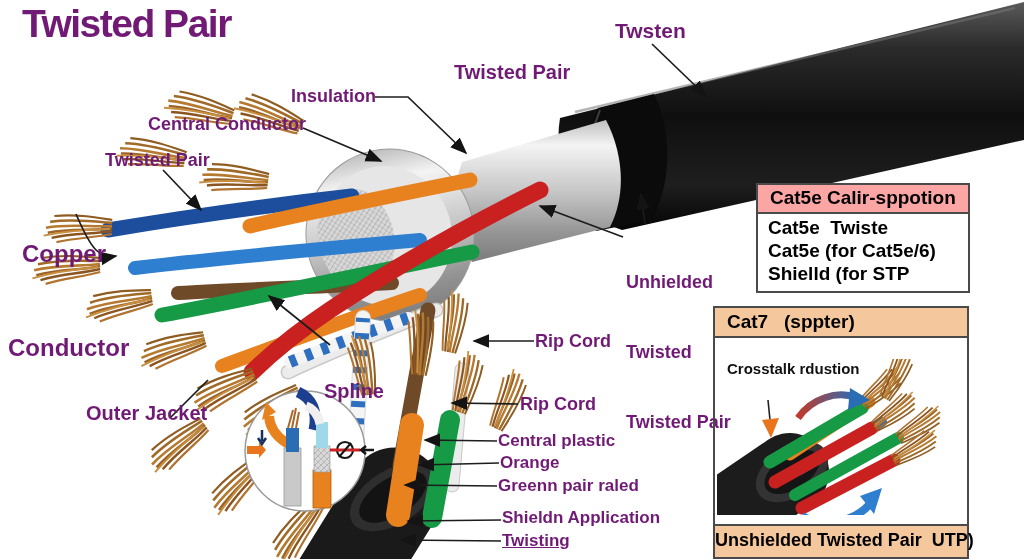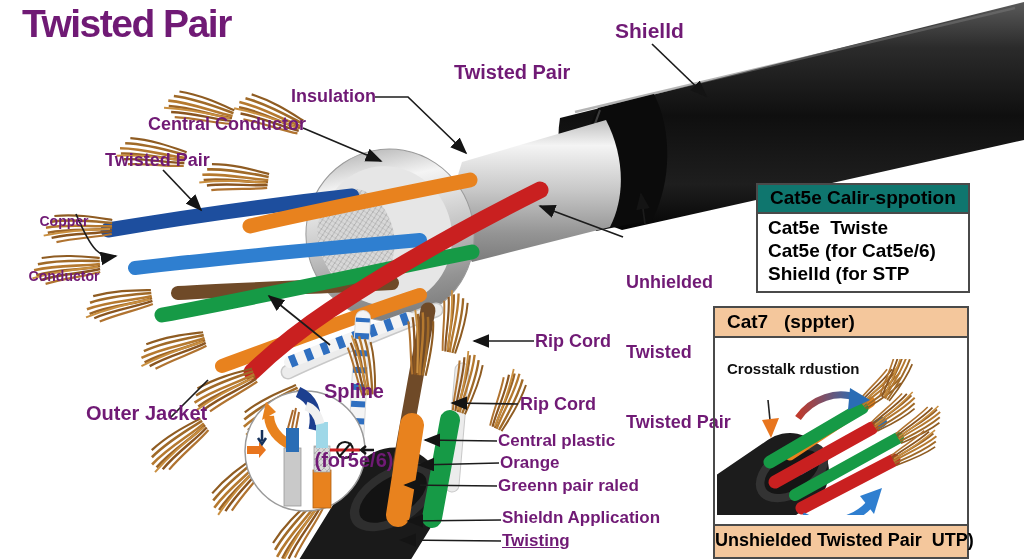--- a/index.html
+++ b/index.html
@@ -4,21 +4,21 @@
 <style>
   html,body{margin:0;padding:0;background:#fff;}
   #stage{position:relative;width:1024px;height:559px;overflow:hidden;background:#ffffff;
          font-family:"Liberation Sans","DejaVu Sans",sans-serif;}
   #art{position:absolute;left:0;top:0;z-index:1;}
   .lbl{position:absolute;z-index:2;font-weight:700;color:#701a75;white-space:pre;line-height:1.3;}
   .title{font-size:39px;font-weight:800;letter-spacing:-1.5px;line-height:1;}
   .ctr{text-align:center;}
   
   .tbl{position:absolute;z-index:2;left:756px;top:183px;width:210px;border:2px solid #4a4a4a;background:#fff;}
-  .tbl-head{background:#0f766e;border-bottom:2px solid #4a4a4a;font-weight:700;font-size:19px;
+  .tbl-head{background:#fca5a5;border-bottom:2px solid #4a4a4a;font-weight:700;font-size:19px;
             padding:2px 4px 3px 12px;white-space:pre;}
   .tbl-body{padding:3px 2px 6px 10px;font-weight:700;font-size:19px;line-height:1.2;}
   .tbl-body div{white-space:pre;}
   
   .box2{position:absolute;z-index:2;left:713px;top:306px;width:252px;height:249px;border:2px solid #4a4a4a;
         display:flex;flex-direction:column;background:transparent;}
   .box2-head{background:#f4c79c;border-bottom:2px solid #4a4a4a;font-weight:700;font-size:19px;
              line-height:1.18;padding:3px 4px 3px 12px;}
   .box2-head div{white-space:pre;}
   .box2-body{flex:1;position:relative;background:transparent;}
@@ -205,39 +205,38 @@
       <path d="M499,463 L419,465" marker-end="url(#arr)"></path>
       <path d="M497,486 L405,485" marker-end="url(#arr)"></path>
       <path d="M501,520 L408,521" marker-end="url(#arr)"></path>
       <path d="M501,541 L401,540" marker-end="url(#arr)"></path>
     </g>
   </svg>
 
   <div class="lbl title" style="left:22px;top:4px;">Twisted Pair</div>
 
   <div class="lbl" style="left:454px;top:59px;font-size:20px;">Twisted Pair</div>
-  <div class="lbl" style="left:615px;top:17px;font-size:21px;">Shielld</div>
+  <div class="lbl" style="left:615px;top:17px;font-size:21px;">Twsten</div>
   <div class="lbl" style="left:291px;top:85px;font-size:18px;">Insulation</div>
   <div class="lbl" style="left:148px;top:113px;font-size:18px;">Central Conductor</div>
   <div class="lbl" style="left:105px;top:149px;font-size:18px;">Twisted Pair</div>
 
-  <div class="lbl ctr" style="left:8px;top:176px;width:112px;font-size:14px;">
+  <div class="lbl ctr" style="left:8px;top:176px;width:112px;font-size:24px;">
     <div>Copper</div>
     <div>Conductor</div>
   </div>
 
   <div class="lbl" style="left:626px;top:224px;font-size:18px;">
     <div>Unhielded</div>
     <div>Twisted</div>
     <div>Twisted Pair</div>
   </div>
 
   <div class="lbl ctr" style="left:300px;top:334px;width:108px;font-size:20px;line-height:1.15;">
     <div>Spline</div>
-    <div>(for5e/6)</div>
   </div>
 
   <div class="lbl" style="left:535px;top:330px;font-size:18px;">Rip Cord</div>
   <div class="lbl" style="left:520px;top:393px;font-size:18px;">Rip Cord</div>
   <div class="lbl" style="left:498px;top:430px;font-size:17px;">Central plastic</div>
   <div class="lbl" style="left:500px;top:452px;font-size:17px;">Orange</div>
   <div class="lbl" style="left:498px;top:475px;font-size:17px;">Greenn pair raled</div>
   <div class="lbl" style="left:502px;top:507px;font-size:17px;">Shieldn Application</div>
   <div class="lbl" style="left:502px;top:530px;font-size:17px;text-decoration:underline;">Twisting</div>
   <div class="lbl" style="left:86px;top:400px;font-size:20px;">Outer Jacket</div>

